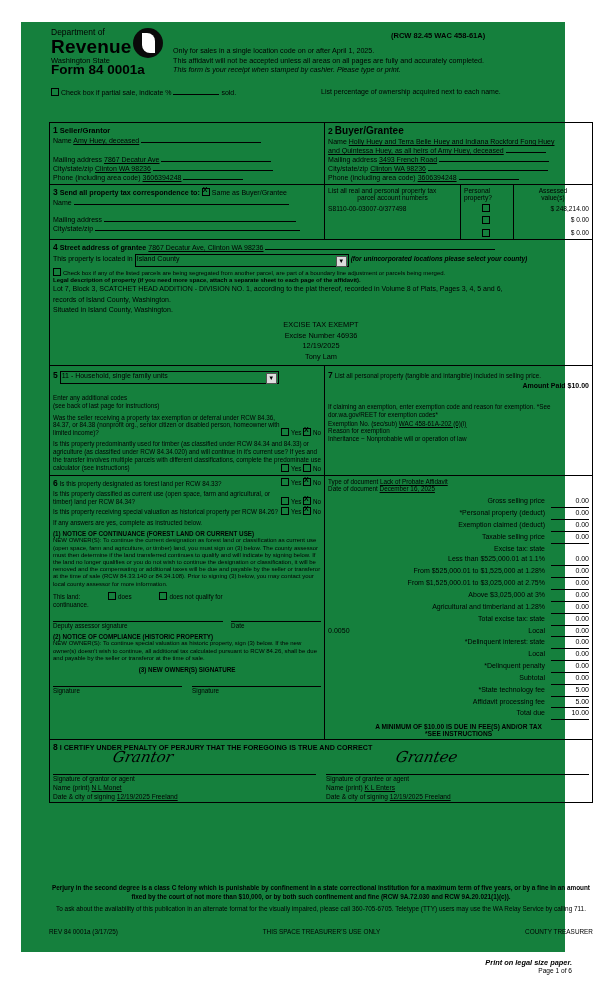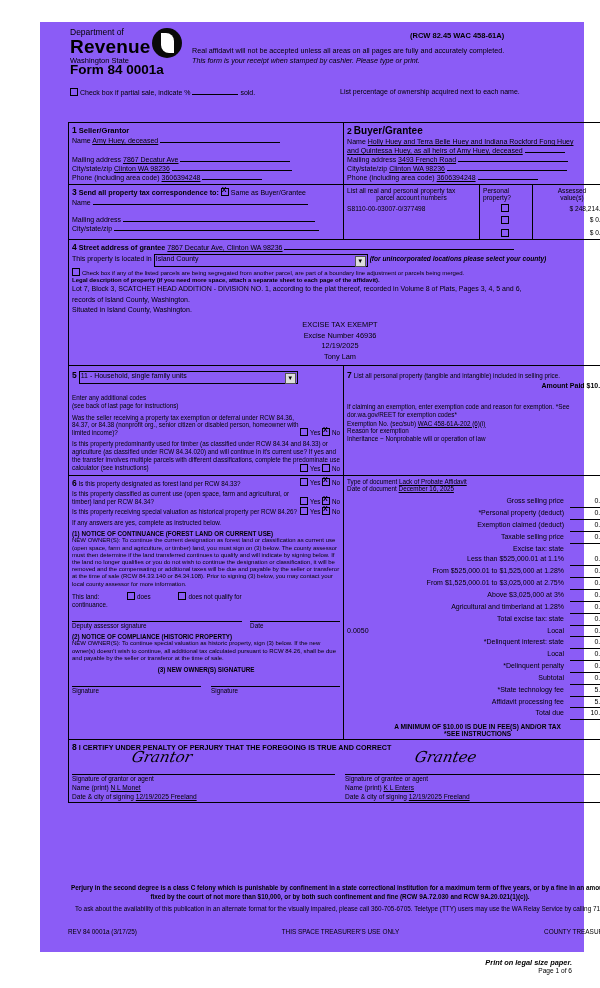--- a/index.html
+++ b/index.html
@@ -1,18 +1,18 @@
 <!DOCTYPE html>
 <html><head>
 <meta charset="utf-8">
 <style>
   html,body{margin:0;padding:0;background:#b9b9b9;}
   body{font-family:"Liberation Sans", sans-serif;}
   .page{width:600px;height:988px;background:#ffffff;position:relative;overflow:hidden;}
-  .sheet{position:absolute;left:40px;top:22px;width:544px;height:930px;background:#8b5cf6;}
+  .sheet{position:absolute;left:21px;top:22px;width:544px;height:930px;background:#15803d;}
   .hdrbox{position:relative;height:66px;border-bottom:0;}
   .dor{position:absolute;left:30px;top:6px;font-size:8px;color:#000;line-height:1.05;}
   .dor .d1{font-size:8.5px;}
   .dor .d2{font-size:19px;font-weight:bold;letter-spacing:.2px;text-align:right;}
   .dor .d3{font-size:7.5px;}
   .torch{position:absolute;left:112px;top:6px;width:30px;height:30px;border-radius:50%;background:#0a0a0a;}
   .torch:after{content:"";position:absolute;left:9px;top:5px;width:13px;height:20px;border-radius:0 8px 0 8px;background:#fff;}
   .formno{position:absolute;left:30px;top:40px;font-size:13.5px;font-weight:bold;}
   .title{position:absolute;left:152px;top:4px;font-size:17px;font-weight:bold;}
   .titlercw{position:absolute;left:370px;top:9px;font-size:7.5px;font-weight:bold;}
@@ -55,21 +55,22 @@
   <div class="hdrbox">
     <div class="dor">
       <div class="d1">Department of</div>
       <div class="d2">Revenue</div>
       <div class="d3">Washington State</div>
     </div>
     <div class="torch"></div>
     <div class="formno">Form 84 0001a</div>
     <div class="titlercw">(RCW 82.45 WAC 458-61A)</div>
     <div class="sub">
-      <div>Real affidavit will not be accepted unless all areas on all pages are fully and accurately completed.</div>
+      <div>Only for sales in a single location code on or after April 1, 2025.</div>
+      <div>This affidavit will not be accepted unless all areas on all pages are fully and accurately completed.</div>
       <div class="i">This form is your receipt when stamped by cashier. Please type or print.</div>
     </div>
     <div class="partial">
       <span class="cb"></span><span>Check box if partial sale, indicate %</span>
       <span class="line" style="min-width:46px;"></span>
       <span>sold.</span>
     </div>
     <div class="pctline">List percentage of ownership acquired next to each name.</div>
   </div>
 

